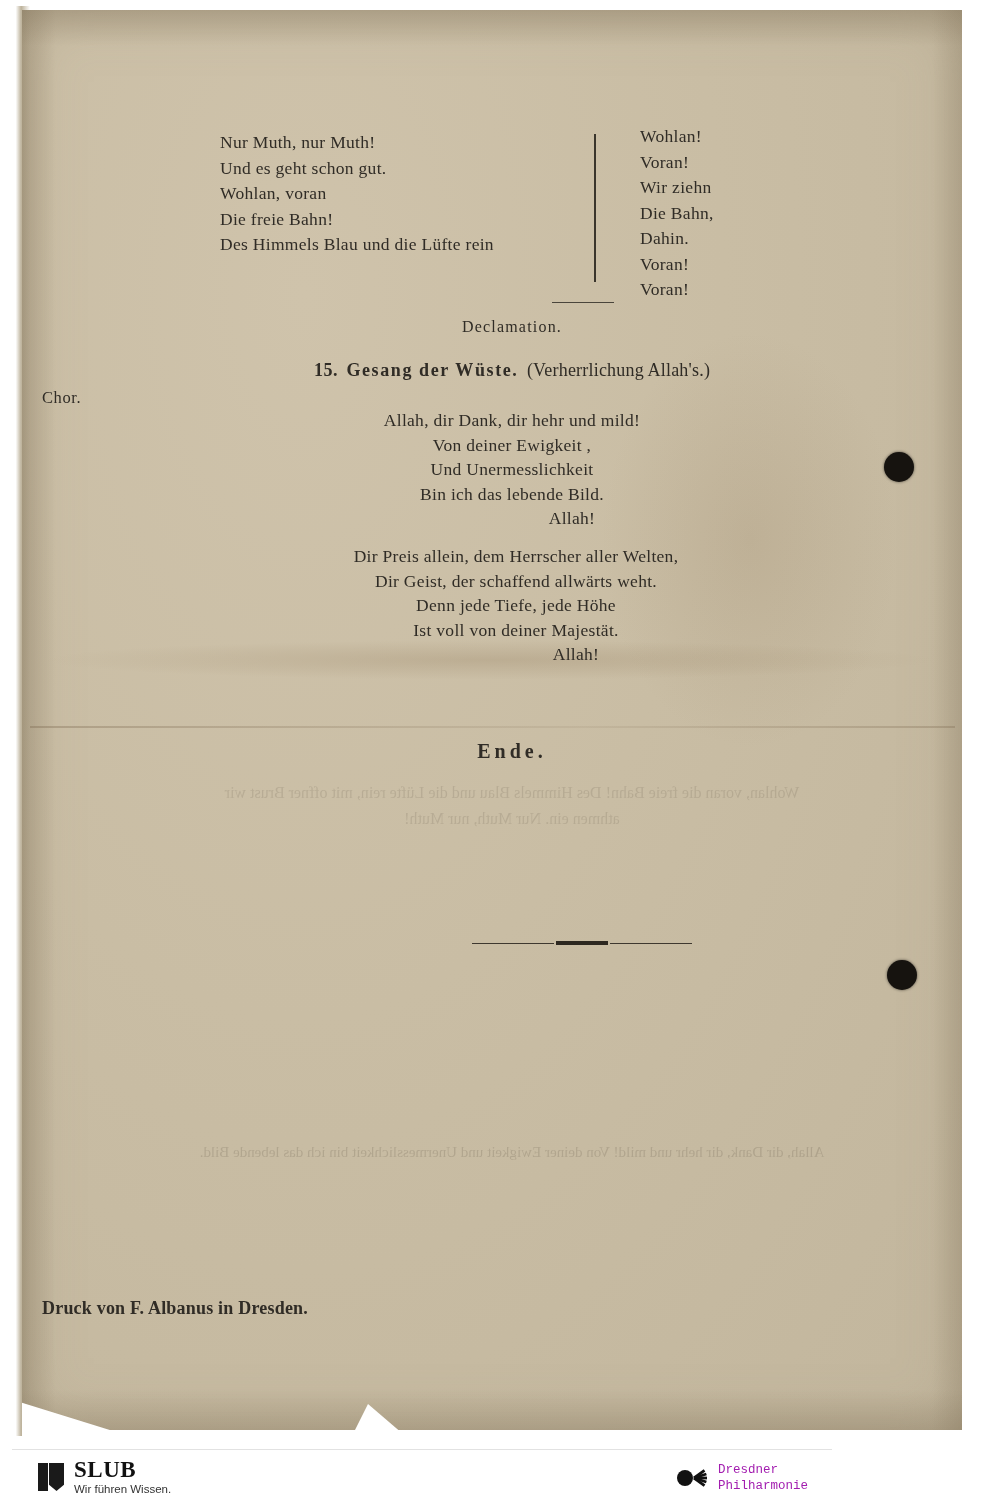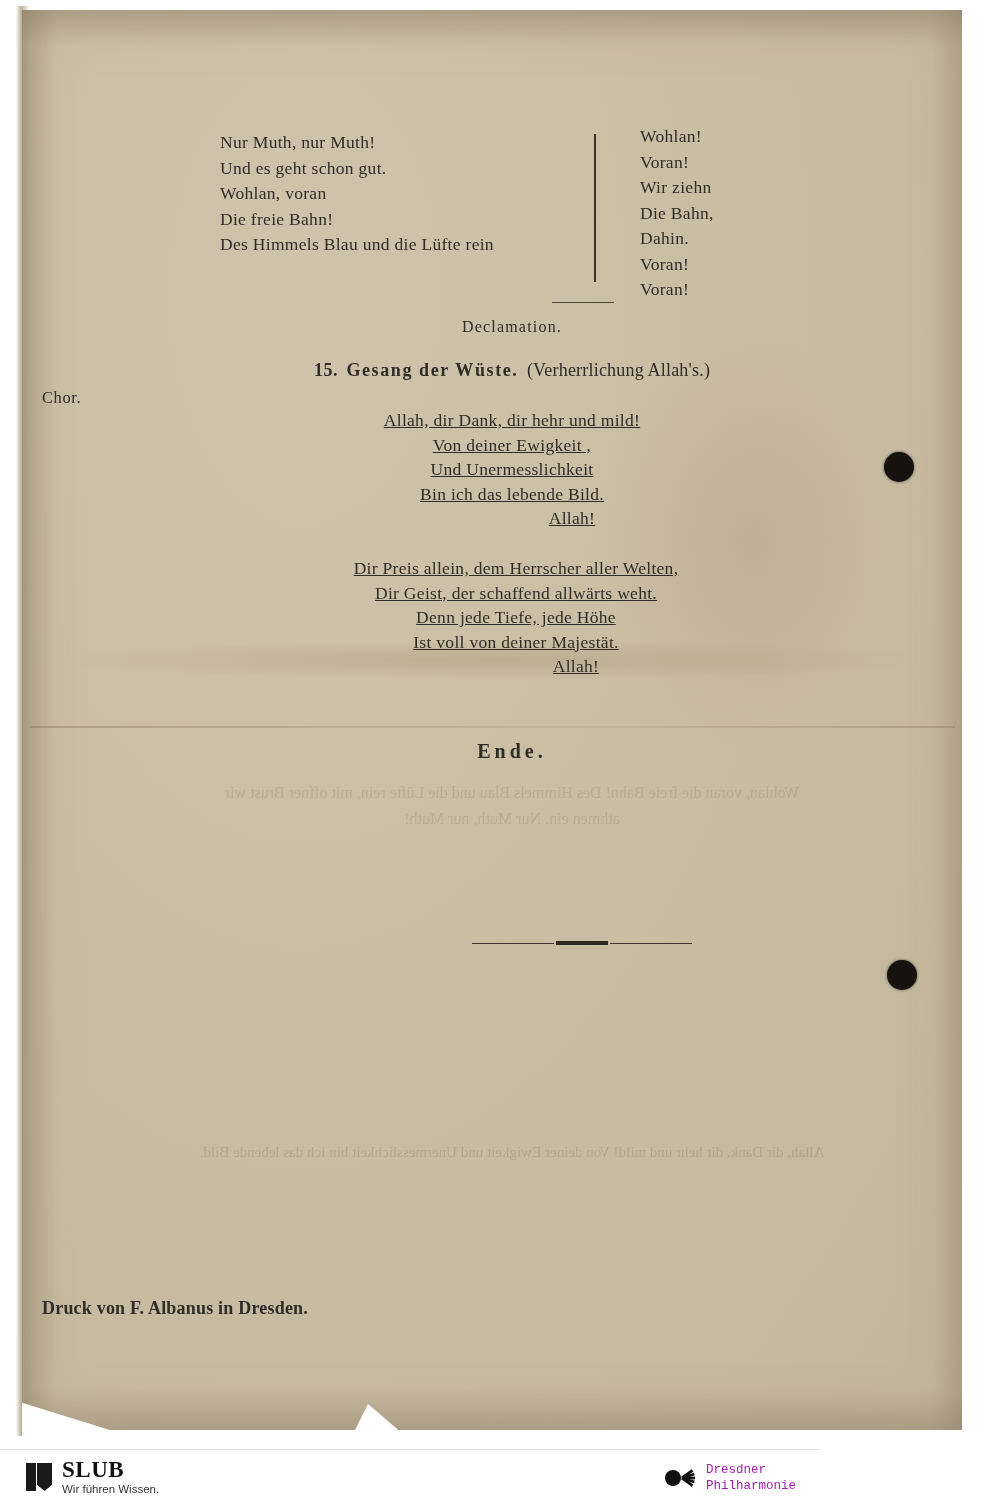--- a/index.html
+++ b/index.html
@@ -170,24 +170,23 @@
     font-size: 16.5px;
     letter-spacing: .6px;
   }
   .stanza {
     position: absolute;
     left: 0; right: 0;
     text-align: center;
     font-size: 17.5px;
     line-height: 24.5px;
     letter-spacing: .3px;
-    text-decoration: underline;
   }
   .stanza.s1 { top: 398px; }
-  .stanza.s2 { top: 546px; padding-left: 8px; }
+  .stanza.s2 { top: 534px; padding-left: 8px; }
   .stanza .line { display: block; }
   .stanza .refrain { display: block; padding-left: 120px; }
 
   .ende {
     position: absolute;
     left: 0; right: 0; top: 730px;
     text-align: center;
     font-size: 20px;
     font-weight: bold;
     letter-spacing: 4px;
@@ -242,21 +241,21 @@
     text-align: center;
     transform: scaleX(-1);
     filter: blur(0.5px);
     pointer-events: none;
     user-select: none;
   }
 
   
   .footer {
     position: absolute;
-    left: 0; bottom: 0;
+    left: 12px; bottom: 0;
     width: 820px; height: 56px;
     background: #ffffff;
     border-top: 1px solid #e2e2e2;
   }
   .slub {
     position: absolute;
     left: 26px; top: 8px;
     display: flex;
     align-items: center;
   }

